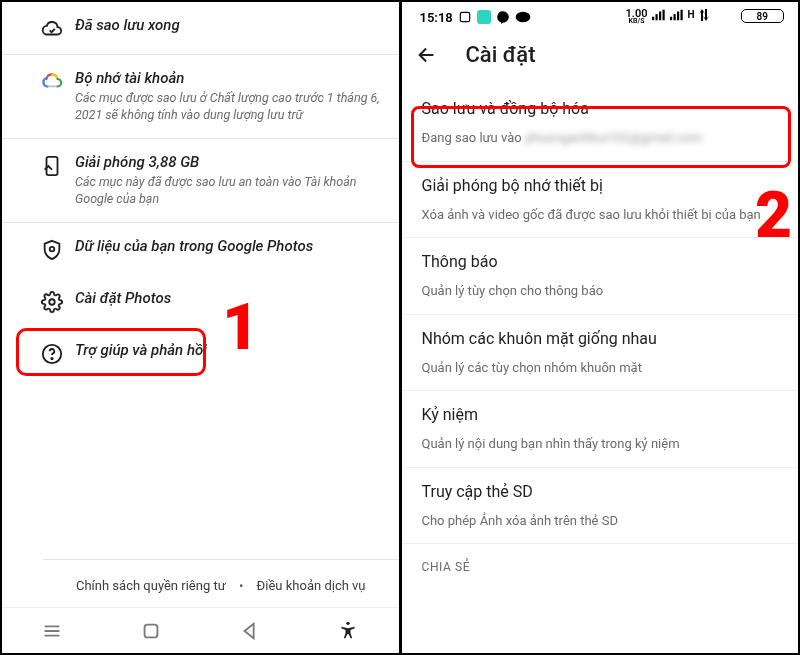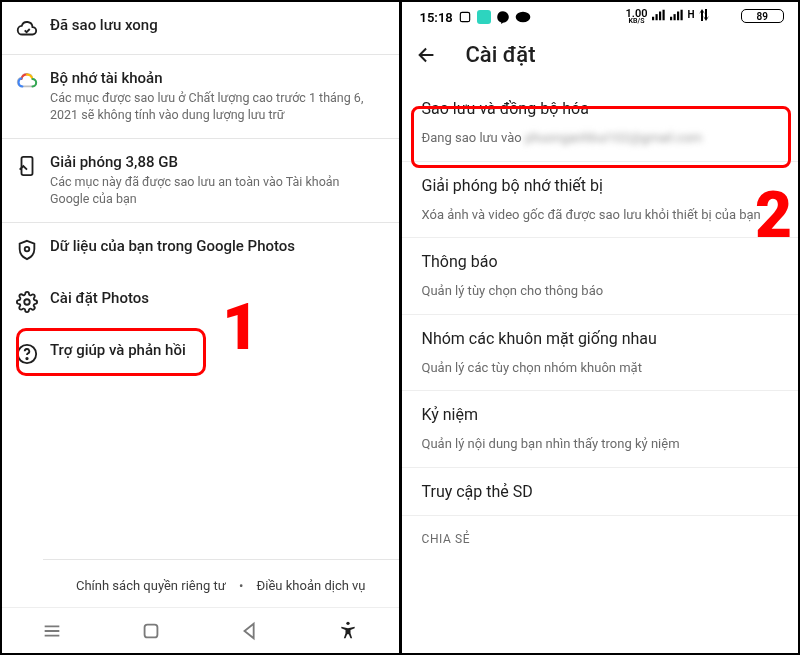--- a/index.html
+++ b/index.html
@@ -31,22 +31,23 @@
   .pane-right {
     width: 397px;
     display: flex;
     flex-direction: column;
   }
 
   
   .l-row {
     display: flex;
     align-items: flex-start;
-    padding: 14px 18px 14px 14px;
+    padding: 14px 18px 14px 39px;
     border-bottom: 1px solid #e5e5e5;
+    font-style: italic;
   }
   .l-row.nb { border-bottom: none; }
   .l-row .icon-slot {
     width: 34px;
     flex: 0 0 34px;
     display: flex;
     align-items: flex-start;
     justify-content: flex-start;
     margin-top: 2px;
   }
@@ -383,20 +384,21 @@
       <div class="r-sub">Quản lý các tùy chọn nhóm khuôn mặt</div>
     </div>
 
     <div class="r-item">
       <div class="r-title">Kỷ niệm</div>
       <div class="r-sub">Quản lý nội dung bạn nhìn thấy trong kỷ niệm</div>
     </div>
 
     <div class="r-item">
       <div class="r-title">Truy cập thẻ SD</div>
+      <div class="r-sub">Cho phép Ảnh xóa ảnh trên thẻ SD</div>
     </div>
 
     <div class="section-label">CHIA SẺ</div>
 
     <div class="red-box-2"></div>
     <div class="big-2">2</div>
   </div>
 </div>
 
 </body></html>

